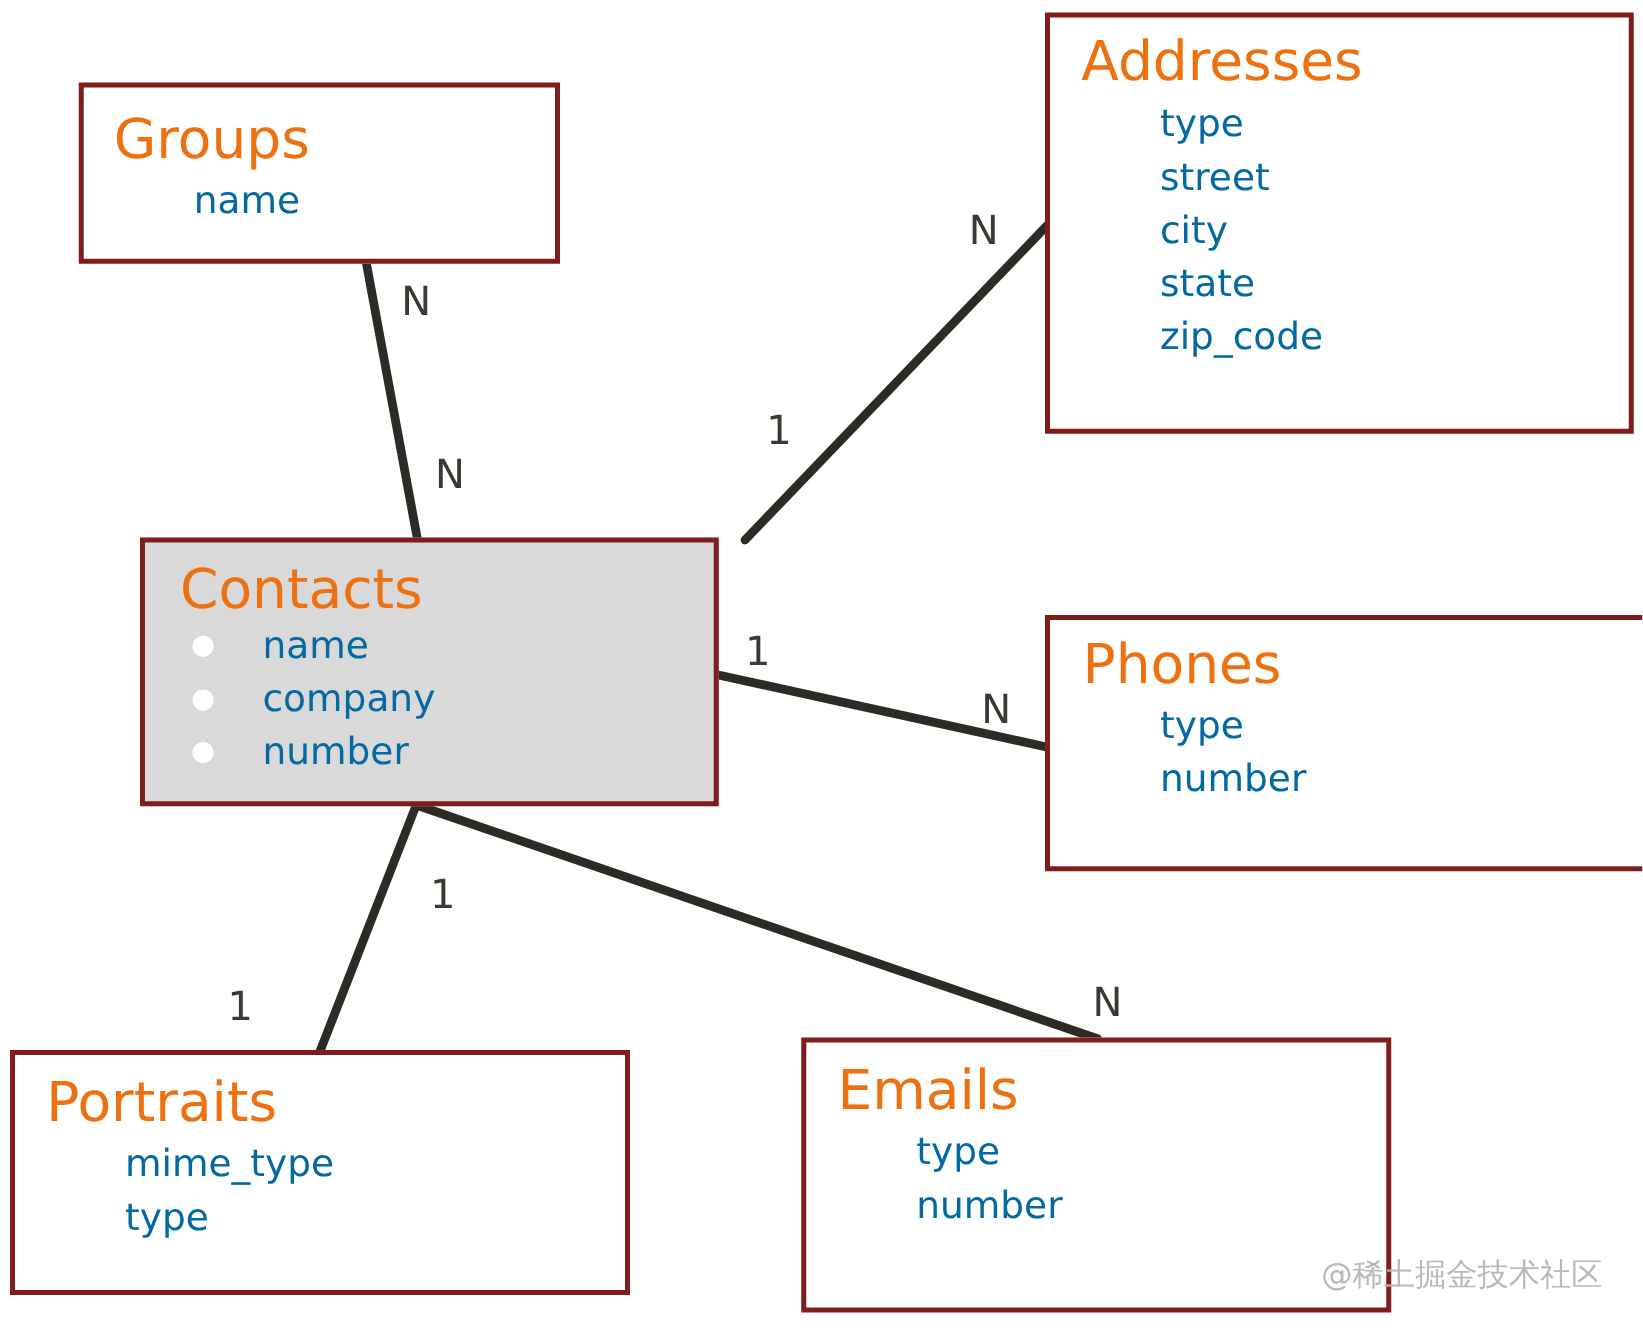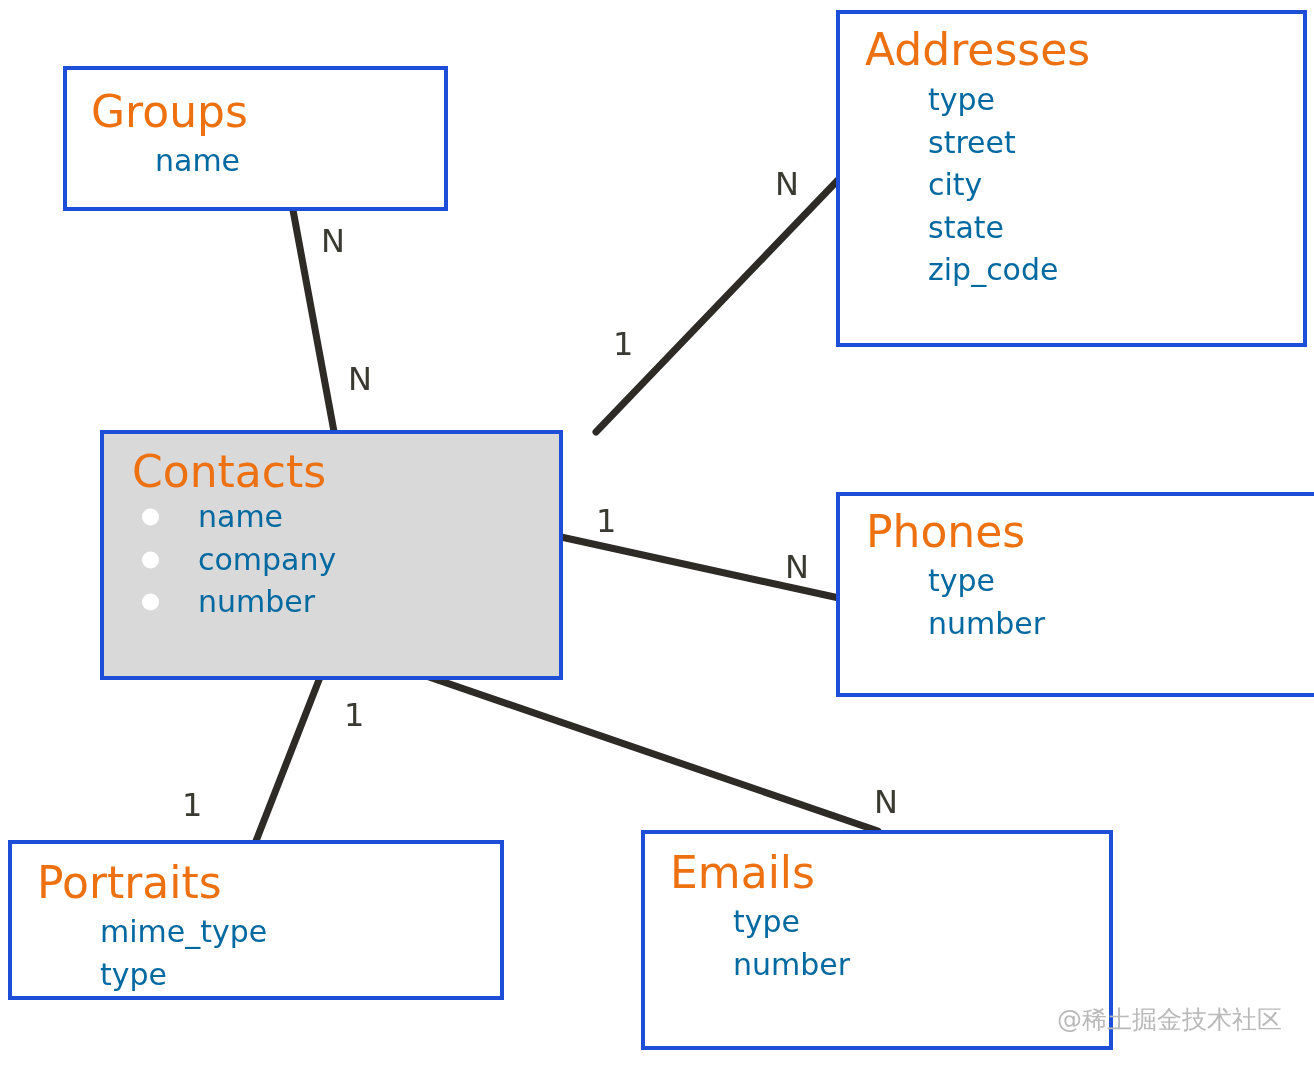--- a/index.html
+++ b/index.html
@@ -22,21 +22,21 @@
     position: absolute;
     left: 0;
     top: 0;
     width: 1314px;
     height: 1066px;
     pointer-events: none;
   }
   .entity {
     position: absolute;
     box-sizing: border-box;
-    border: 4px solid #1d4ed8;
+    border: 4px solid #7f1d1d;
     background: #ffffff;
     padding: 0;
   }
   .entity.shaded {
     background: #d9d9d9;
   }
   .entity-title {
     color: #ee7111;
     font-size: 44px;
     line-height: 1.0;
@@ -72,29 +72,29 @@
 
   
   #ent-groups    { left: 63px;  top: 66px;  width: 385px; height: 145px; }
   #ent-groups    .entity-title { margin: 20px 0 0 24px; }
   #ent-groups    .attr-list    { margin: 6px 0 0 88px; }
 
   #ent-addresses { left: 836px; top: 10px;  width: 471px; height: 337px; }
   #ent-addresses .entity-title { margin: 14px 0 0 25px; }
   #ent-addresses .attr-list    { margin: 7px 0 0 88px; }
 
-  #ent-contacts  { left: 100px; top: 430px; width: 463px; height: 250px; }
+  #ent-contacts  { left: 112px; top: 430px; width: 463px; height: 215px; }
   #ent-contacts  .entity-title { margin: 16px 0 0 28px; }
   #ent-contacts  .attr-list    { margin: 2px 0 0 38px; }
 
   #ent-phones    { left: 836px; top: 492px; width: 514px; height: 205px; }
   #ent-phones    .entity-title { margin: 14px 0 0 26px; }
   #ent-phones    .attr-list    { margin: 6px 0 0 88px; }
 
-  #ent-portraits { left: 8px;   top: 840px; width: 496px; height: 160px; }
+  #ent-portraits { left: 8px;   top: 840px; width: 496px; height: 196px; }
   #ent-portraits .entity-title { margin: 17px 0 0 25px; }
   #ent-portraits .attr-list    { margin: 6px 0 0 88px; }
 
   #ent-emails    { left: 641px; top: 830px; width: 472px; height: 220px; }
   #ent-emails    .entity-title { margin: 17px 0 0 25px; }
   #ent-emails    .attr-list    { margin: 6px 0 0 88px; }
 
   .card-label {
     position: absolute;
     color: #3a3a33;

